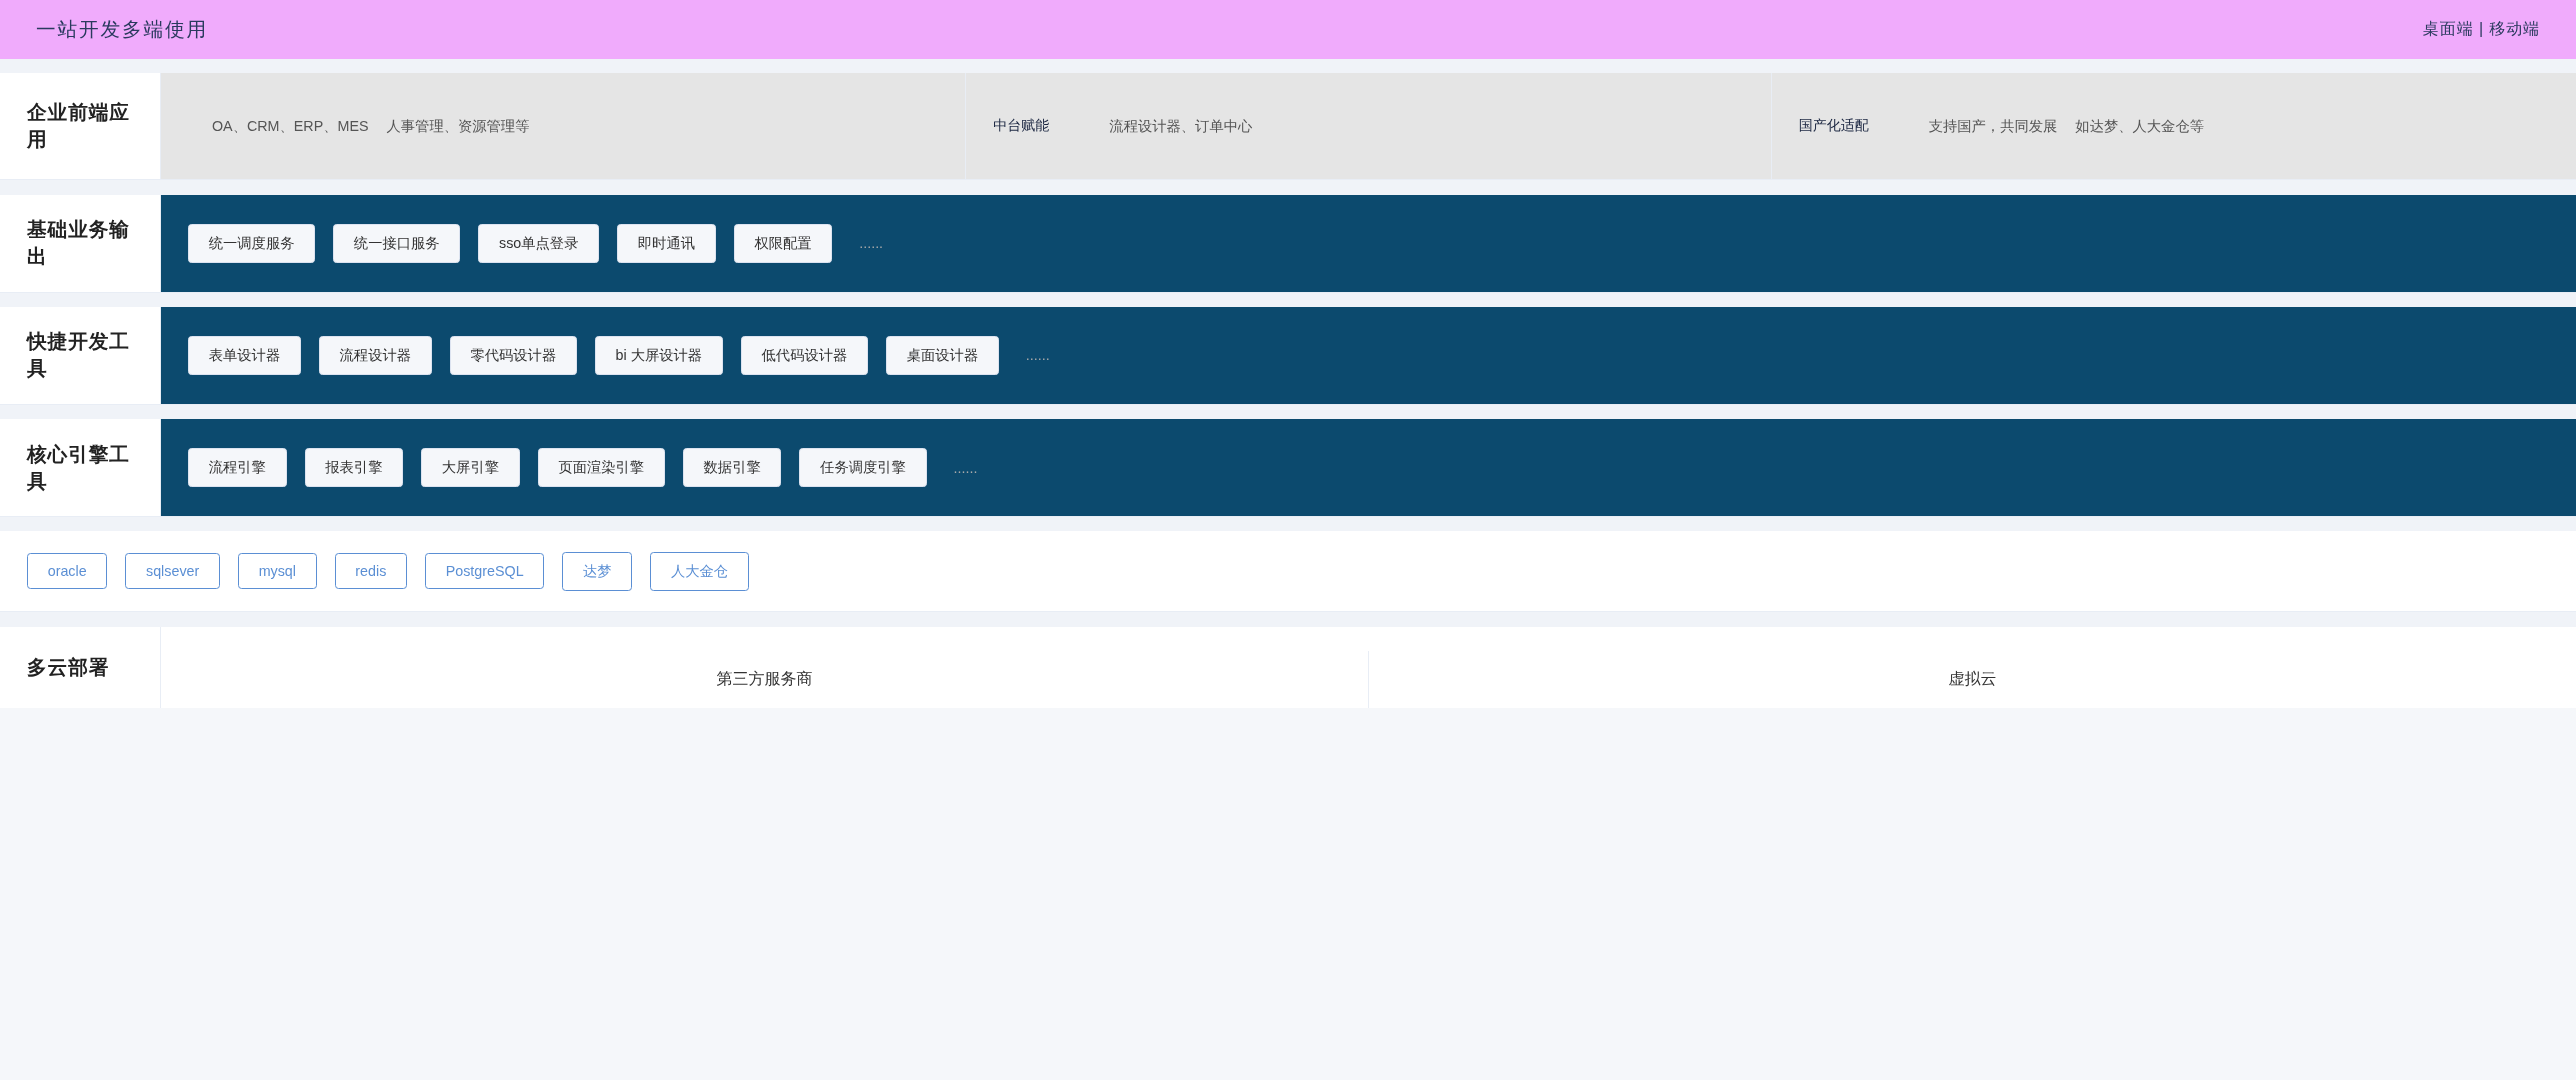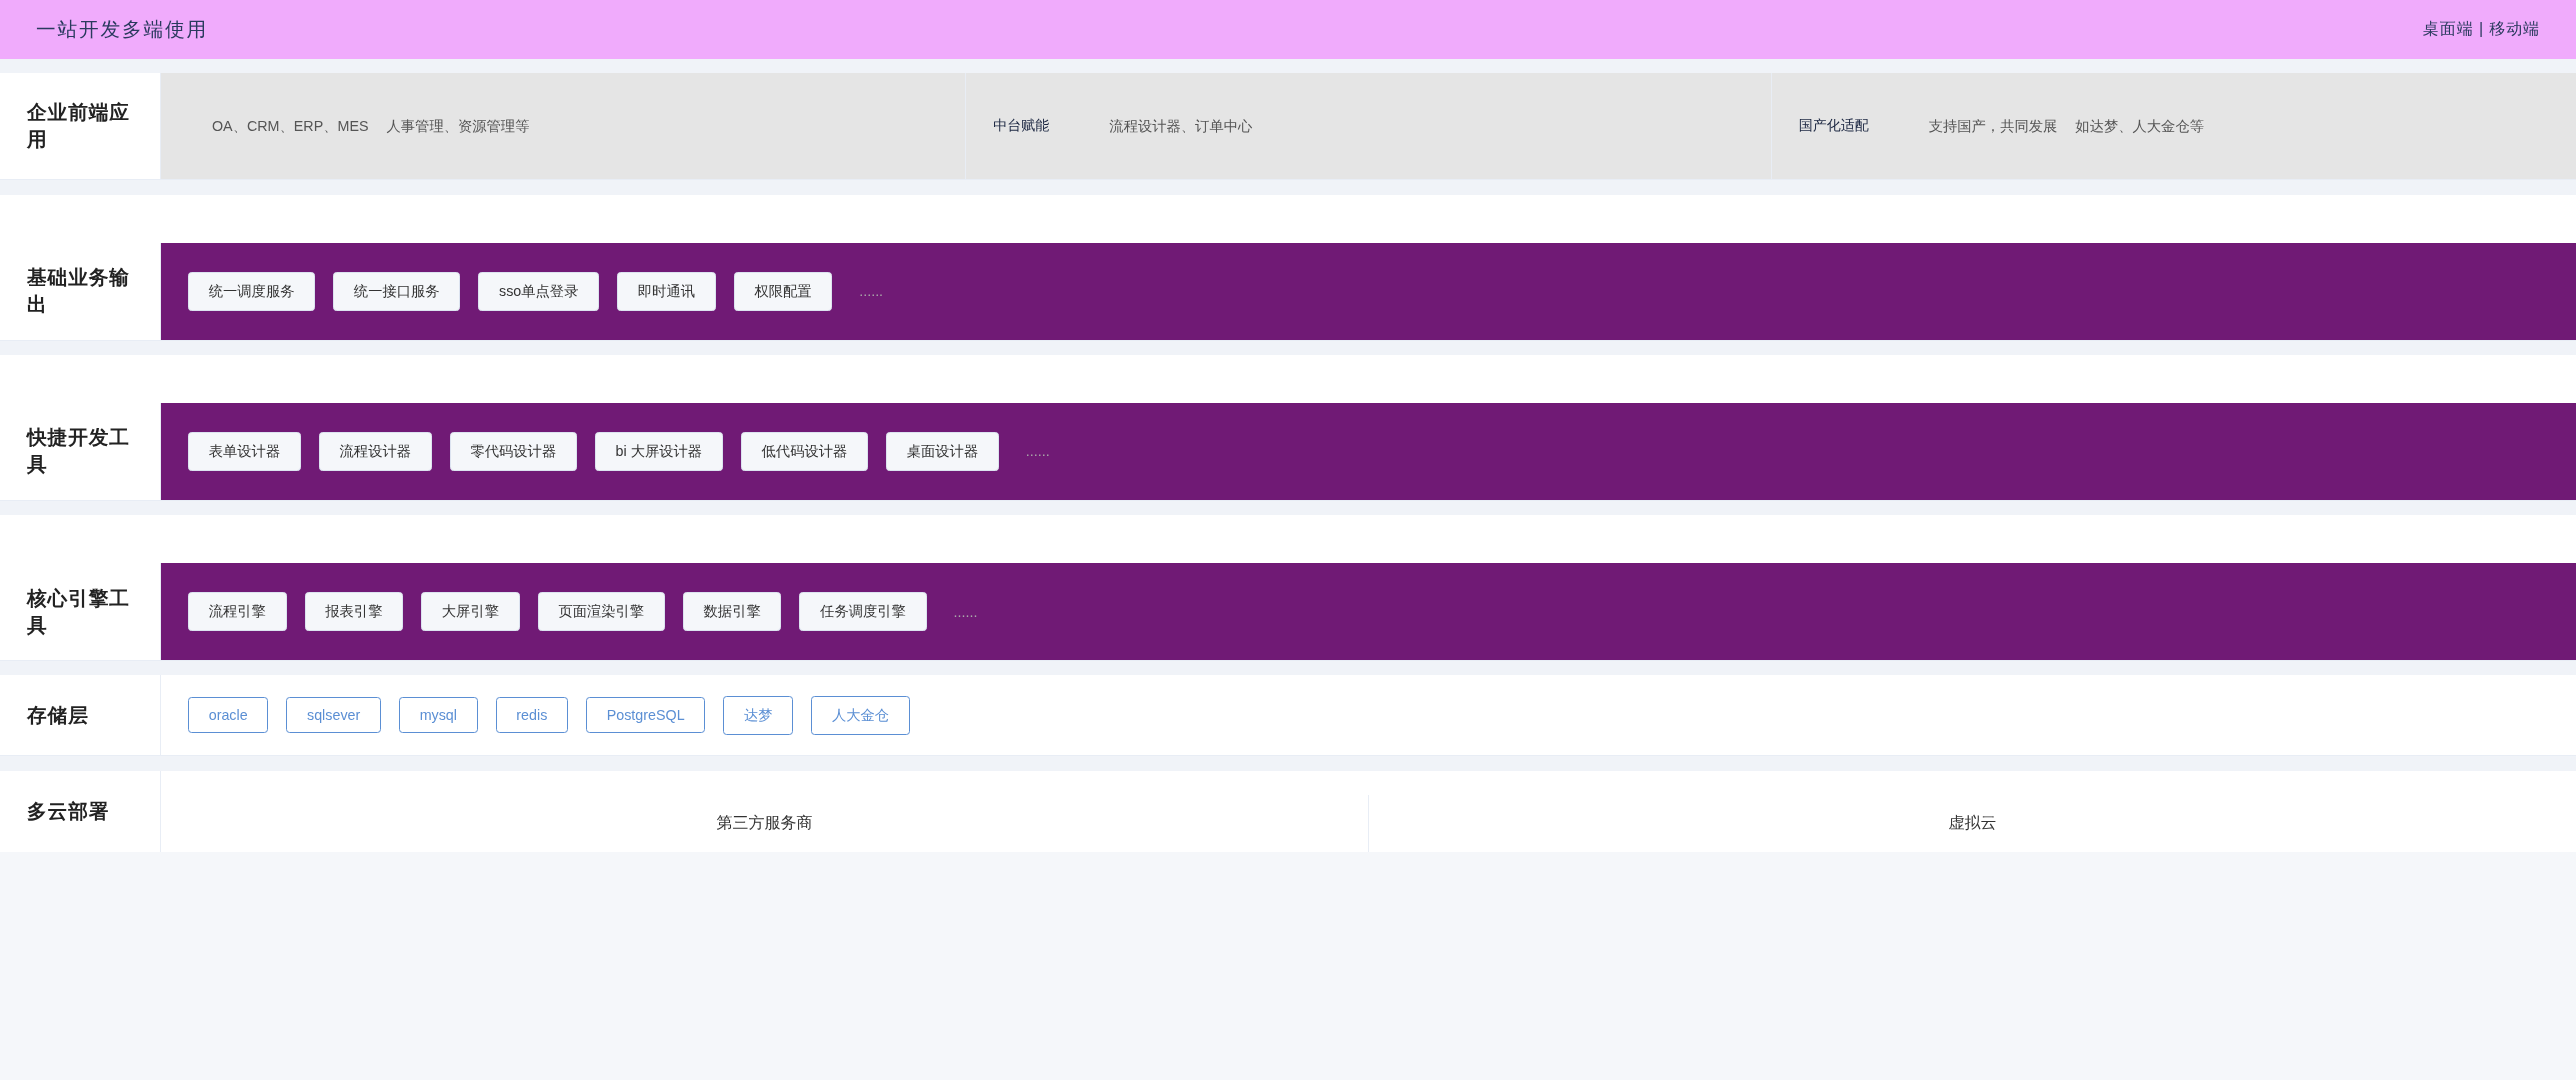--- a/index.html
+++ b/index.html
@@ -37,23 +37,22 @@
       color: #2a3a5e;
       font-weight: 400;
       letter-spacing: 0.9px;
     }
 
     
     .section-row {
       display: flex;
       align-items: stretch;
       border-bottom: 0.9px solid #e8edf5;
-      background: #701a75;
+      background: #0c4a6e;
       min-height: 89px;
-      margin-top: 48px;
     }
     .section-gap {
       height: 14.3px;
       background: #f0f3f8;
     }
 
     .section-label {
       min-width: 161px;
       max-width: 161px;
       display: flex;
@@ -291,21 +290,20 @@
       <span class="chip">页面渲染引擎</span>
       <span class="chip">数据引擎</span>
       <span class="chip">任务调度引擎</span>
       <span class="ellipsis-label">......</span>
     </div>
   </div>
 
   <div class="section-gap"></div>
 
   <div class="storage-row">
-    <div class="section-label">存储层</div>
     <div class="section-content">
       <span class="chip-outline-blue">oracle</span>
       <span class="chip-outline-blue">sqlsever</span>
       <span class="chip-outline-blue">mysql</span>
       <span class="chip-outline-blue">redis</span>
       <span class="chip-outline-blue">PostgreSQL</span>
       <span class="chip-outline-blue">达梦</span>
       <span class="chip-outline-blue">人大金仓</span>
     </div>
   </div>

